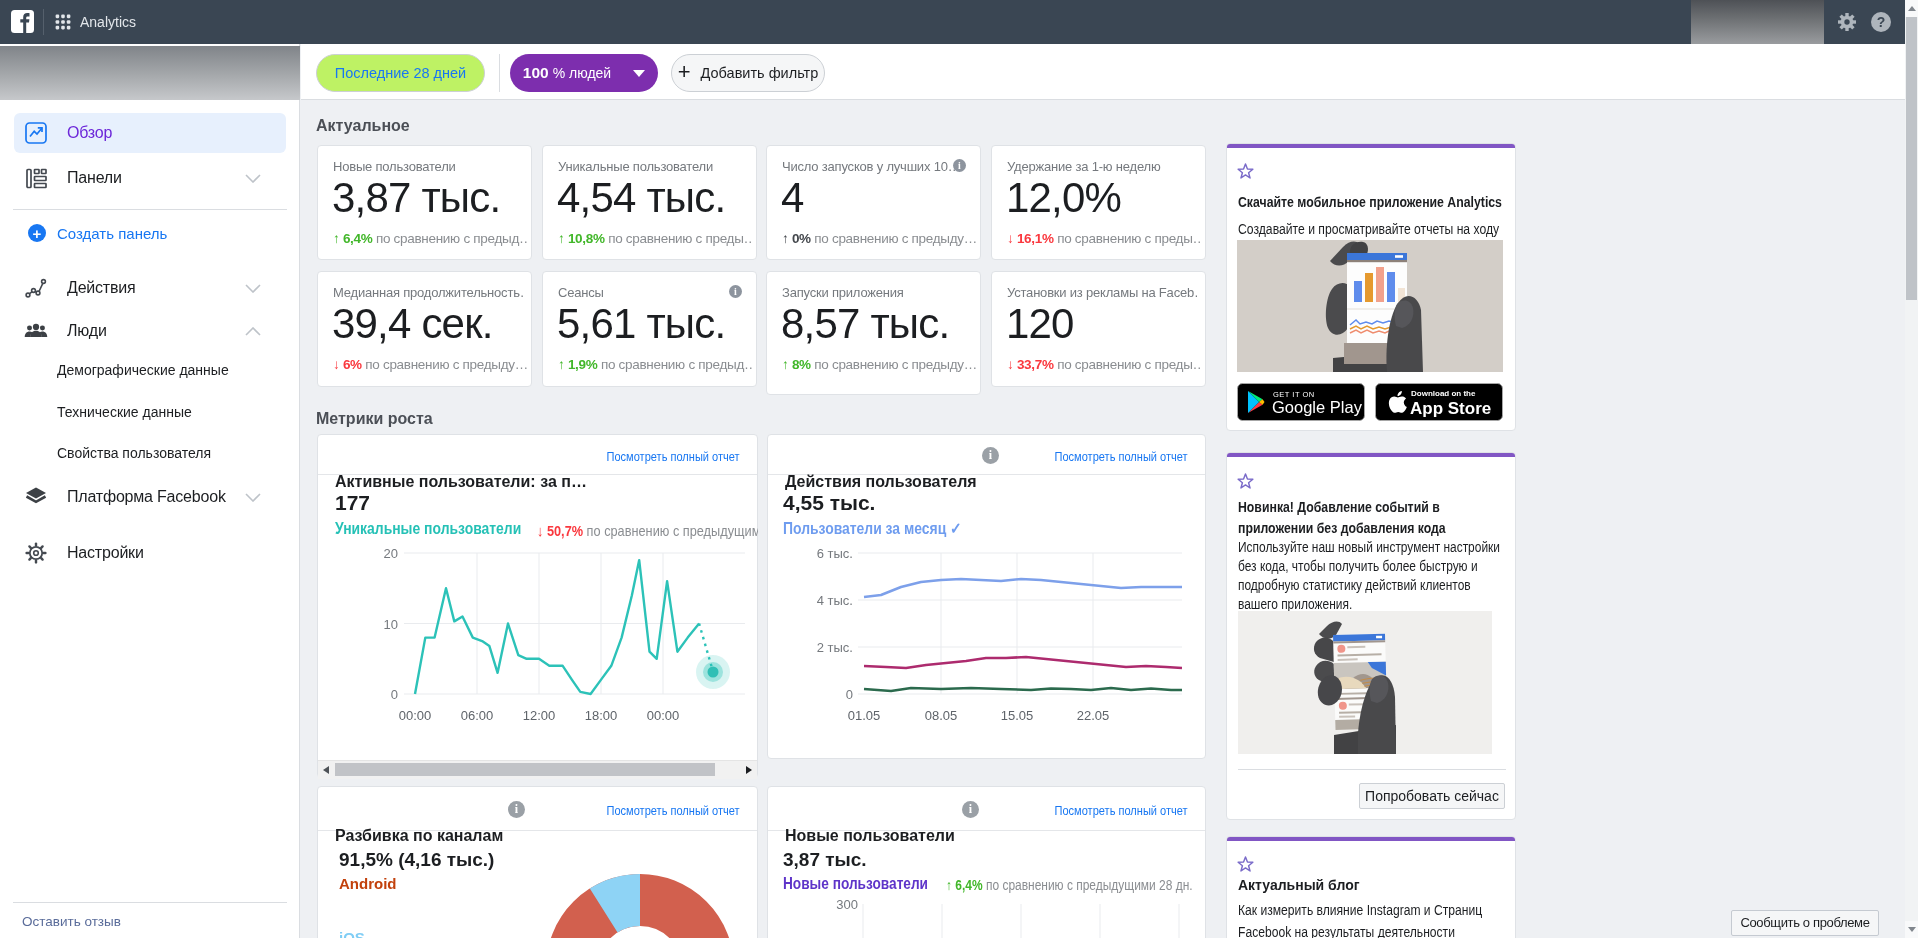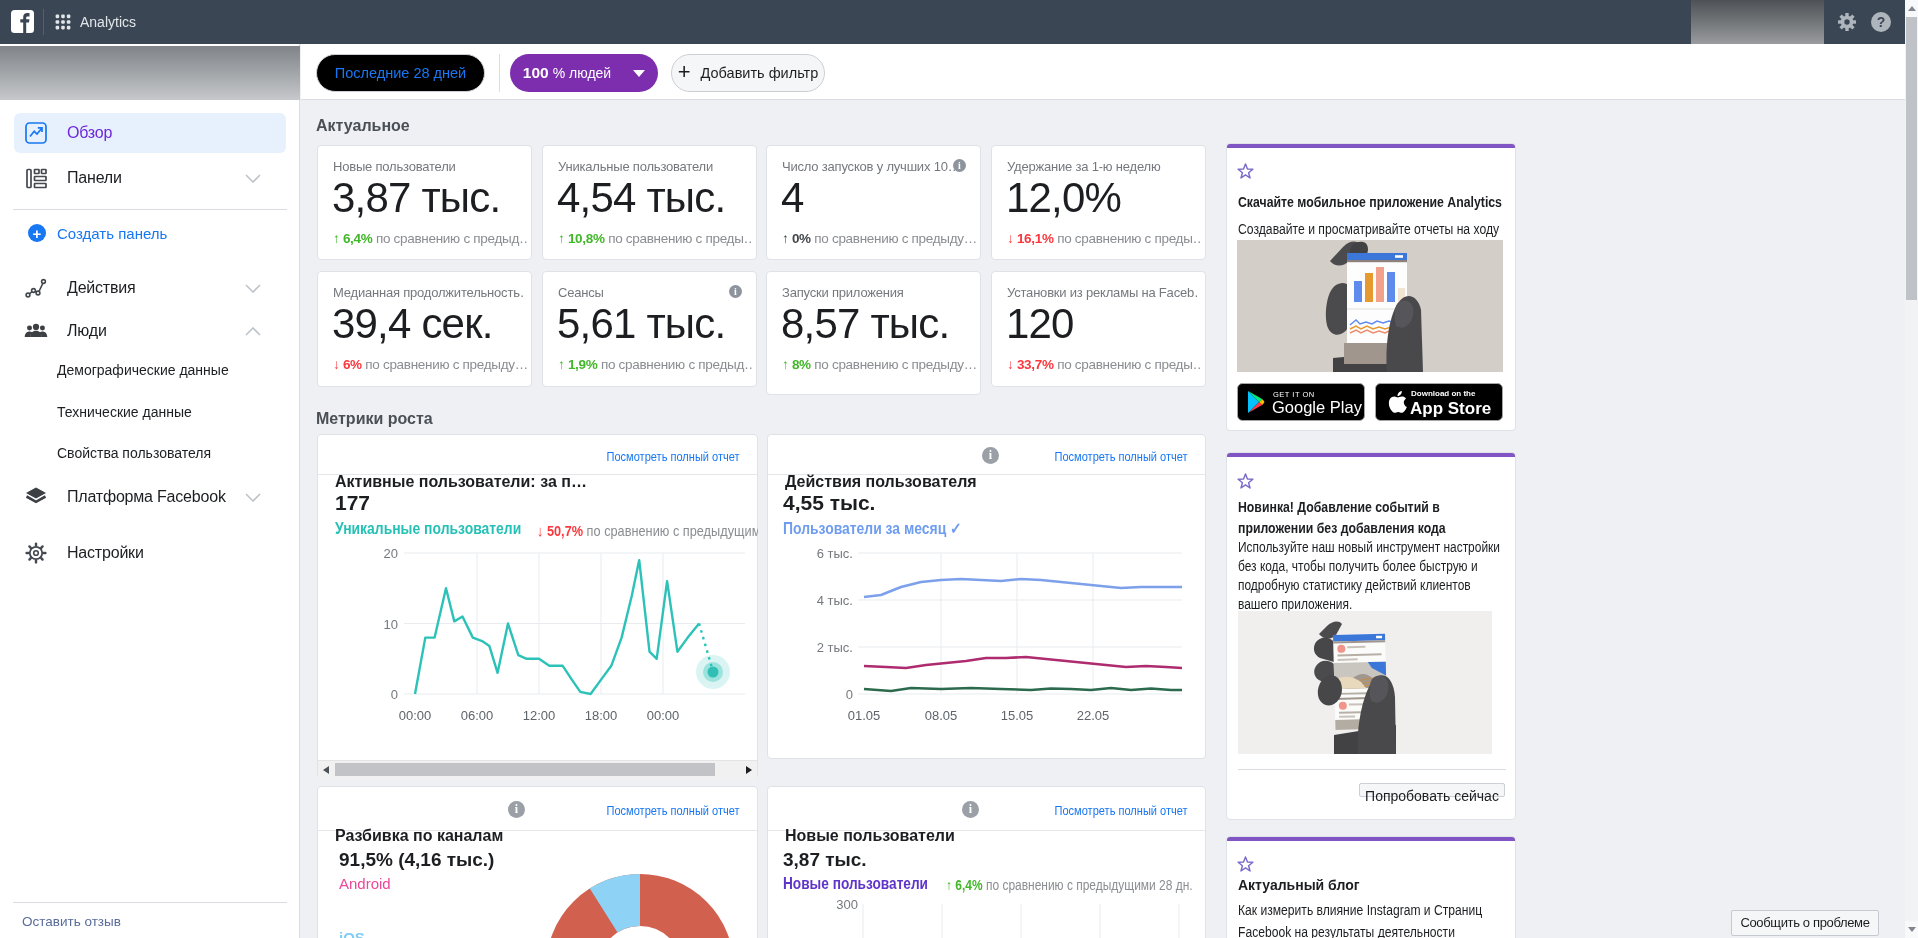--- a/index.html
+++ b/index.html
@@ -29,21 +29,21 @@
 .chev{position:absolute;right:25px;}
 .subitem{position:absolute;left:57px;font-size:14px;color:#1c1e21;}
 #sidebar .divider{position:absolute;left:13px;width:274px;height:1px;background:#dadde1;}
 #createlink{position:absolute;left:28px;display:flex;align-items:center;}
 #createlink .plus{width:18px;height:18px;border-radius:50%;background:#1877f2;color:#fff;display:flex;align-items:center;justify-content:center;font-size:15px;font-weight:bold;}
 #createlink .ctxt{margin-left:11px;font-size:15px;color:#1877f2;}
 #feedback{position:absolute;left:22px;top:870px;font-size:13.5px;color:#5a6c9a;}
 
 #filterbar{position:absolute;left:301px;top:44px;width:1604px;height:56px;background:#fff;border-bottom:1px solid #dadde1;box-sizing:border-box;}
 .fbtn{position:absolute;top:10px;height:38px;border-radius:19px;box-sizing:border-box;display:flex;align-items:center;justify-content:center;}
-#fbtn1{left:15px;width:169px;background:#000000;border:1px solid #ccd0d5;color:#1877f2;font-size:14.5px;white-space:nowrap;}
+#fbtn1{left:15px;width:169px;background:#bef264;border:1px solid #ccd0d5;color:#1877f2;font-size:14.5px;white-space:nowrap;}
 #fdiv{position:absolute;left:198px;top:10px;width:1px;height:38px;background:#dadde1;}
 #fpurple{left:209px;width:148px;background:#7d2eae;color:#fff;font-size:14px;white-space:nowrap;}
 #fpurple b{font-size:15.5px;margin-right:4px;}
 #fpurple .dtri{width:0;height:0;border-left:6px solid transparent;border-right:6px solid transparent;border-top:7px solid #fff;margin-left:22px;}
 #fbtn2{left:370px;width:154px;background:#f5f6f7;border:1px solid #ccd0d5;color:#1c1e21;font-size:14.5px;white-space:nowrap;}
 #fbtn2 .plus{font-size:22px;font-weight:400;margin-right:10px;margin-top:-3px;color:#1c1e21;}
 
 .h1{position:absolute;font-size:16px;font-weight:bold;color:#4b4f56;}
 .card{position:absolute;background:#fff;border:1px solid #dfe2e6;border-radius:4px;box-sizing:border-box;}
 .mcard .t{position:absolute;left:15px;top:13px;right:8px;font-size:13px;letter-spacing:-0.2px;color:#75797e;white-space:nowrap;overflow:hidden;}
@@ -339,21 +339,21 @@
       <polyline fill="none" stroke="#2b6a4d" stroke-width="2.6" stroke-linejoin="round" points="96,154 123,156 143,153 173,154 203,153 233,154 263,155 283,153.5 303,154 323,155 343,153 363,155 383,153.5 403,155 414,155"></polyline>
     </svg>
   </div>
 
   <div class="card ccard" style="left:317px;top:786px;width:441px;height:160px;">
     <div class="head" style="height:43px;"></div>
     <div class="ctitle" style="top:12px;">Разбивка по каналам</div>
     <div class="info" style="position:absolute;left:190px;top:14px;width:17px;height:17px;line-height:17px;font-size:12px;background:#9aa0a6;"><span>i</span></div>
     <div class="link" style="top:16px;">Посмотреть полный отчет</div>
     <div class="abs" style="left:21px;top:62px;font-size:19px;font-weight:bold;color:#1c1e21;">91,5% (4,16 тыс.)</div>
-    <div class="abs" style="left:21px;top:88px;font-size:15px;font-weight:normal;color:#ec4899;">Android</div>
+    <div class="abs" style="left:21px;top:88px;font-size:15px;font-weight:bold;color:#c2410c;">Android</div>
     <div class="abs" style="left:21px;top:116px;font-size:19px;font-weight:bold;color:#1c1e21;margin-top:36px;">8,96% (407)</div>
     <div class="abs" style="left:21px;top:142px;font-size:15px;font-weight:bold;color:#7fcdf5;">iOS</div>
     <svg class="abs" style="left:0;top:43px;" width="441" height="117" viewBox="0 0 441 117">
       <circle cx="322" cy="138" r="68" fill="none" stroke="#d2604e" stroke-width="52"></circle>
       <path d="M285.7 80.5 A 68 68 0 0 1 322 70" fill="none" stroke="#8ed3f5" stroke-width="52"></path>
     </svg>
   </div>
 
   <div class="card ccard" style="left:767px;top:786px;width:439px;height:160px;">
     <div class="head" style="height:43px;"></div>
@@ -466,21 +466,21 @@
         <rect x="14" y="69" width="18" height="2" fill="#c9c2bb"></rect>
         <rect x="4" y="77" width="44" height="2" fill="#b7afa6"></rect>
         <rect x="4" y="81" width="16" height="2" fill="#c9c2bb"></rect>
         <rect x="0" y="85" width="52" height="10" fill="#b3aca3"></rect>
       </g>
       <path d="M86 67 C92 62 100 64 103 72 C106 81 102 91 94 94 C87 96 81 91 80 84 C79 77 82 71 86 67 Z" fill="#47474a"></path>
       <path d="M120 143 L120 122 C122 96 130 70 140 65 C150 61 156 72 157 86 L158 143 Z" fill="#49494b"></path>
       <path d="M134 68 C140 62 148 64 150 72 C152 81 147 90 139 92 L133 90 C131 82 131 74 134 68 Z" fill="#56565a"></path>
     </svg>
     <div class="abs" style="left:11px;top:316px;width:268px;height:1px;background:#dadde1;"></div>
-    <div class="abs" style="left:132px;top:330px;width:146px;height:14px;background:#f5f6f7;border:1px solid #ccd0d5;border-radius:2px;box-sizing:border-box;text-align:center;line-height:24px;font-size:14px;color:#1c1e21;">Попробовать сейчас</div>
+    <div class="abs" style="left:132px;top:330px;width:146px;height:26px;background:#f5f6f7;border:1px solid #ccd0d5;border-radius:2px;box-sizing:border-box;text-align:center;line-height:24px;font-size:14px;color:#1c1e21;">Попробовать сейчас</div>
   </div>
 
   <div class="card promo" style="left:1226px;top:836px;width:290px;height:110px;">
     <div class="pbar"></div>
     <svg class="abs" style="left:10px;top:19px;" width="17" height="17" viewBox="0 0 26 27">
         <path d="M13.0 1.5 L9.9 9.6 L1.3 10.0 L8.1 15.4 L5.8 23.8 L13.0 19.0 L20.2 23.8 L17.9 15.4 L24.7 10.0 L16.1 9.6 Z" fill="none" stroke="#7a6bc9" stroke-width="2.3" stroke-linejoin="round"></path>
       </svg>
     <div class="abs ptitle" style="left:11px;top:40px;transform:none;">Актуальный блог</div>
     <div class="abs ptext" style="left:11px;top:62px;line-height:22px;transform:scaleX(0.865);">Как измерить влияние Instagram и Страниц<br>Facebook на результаты деятельности</div>
   </div>

